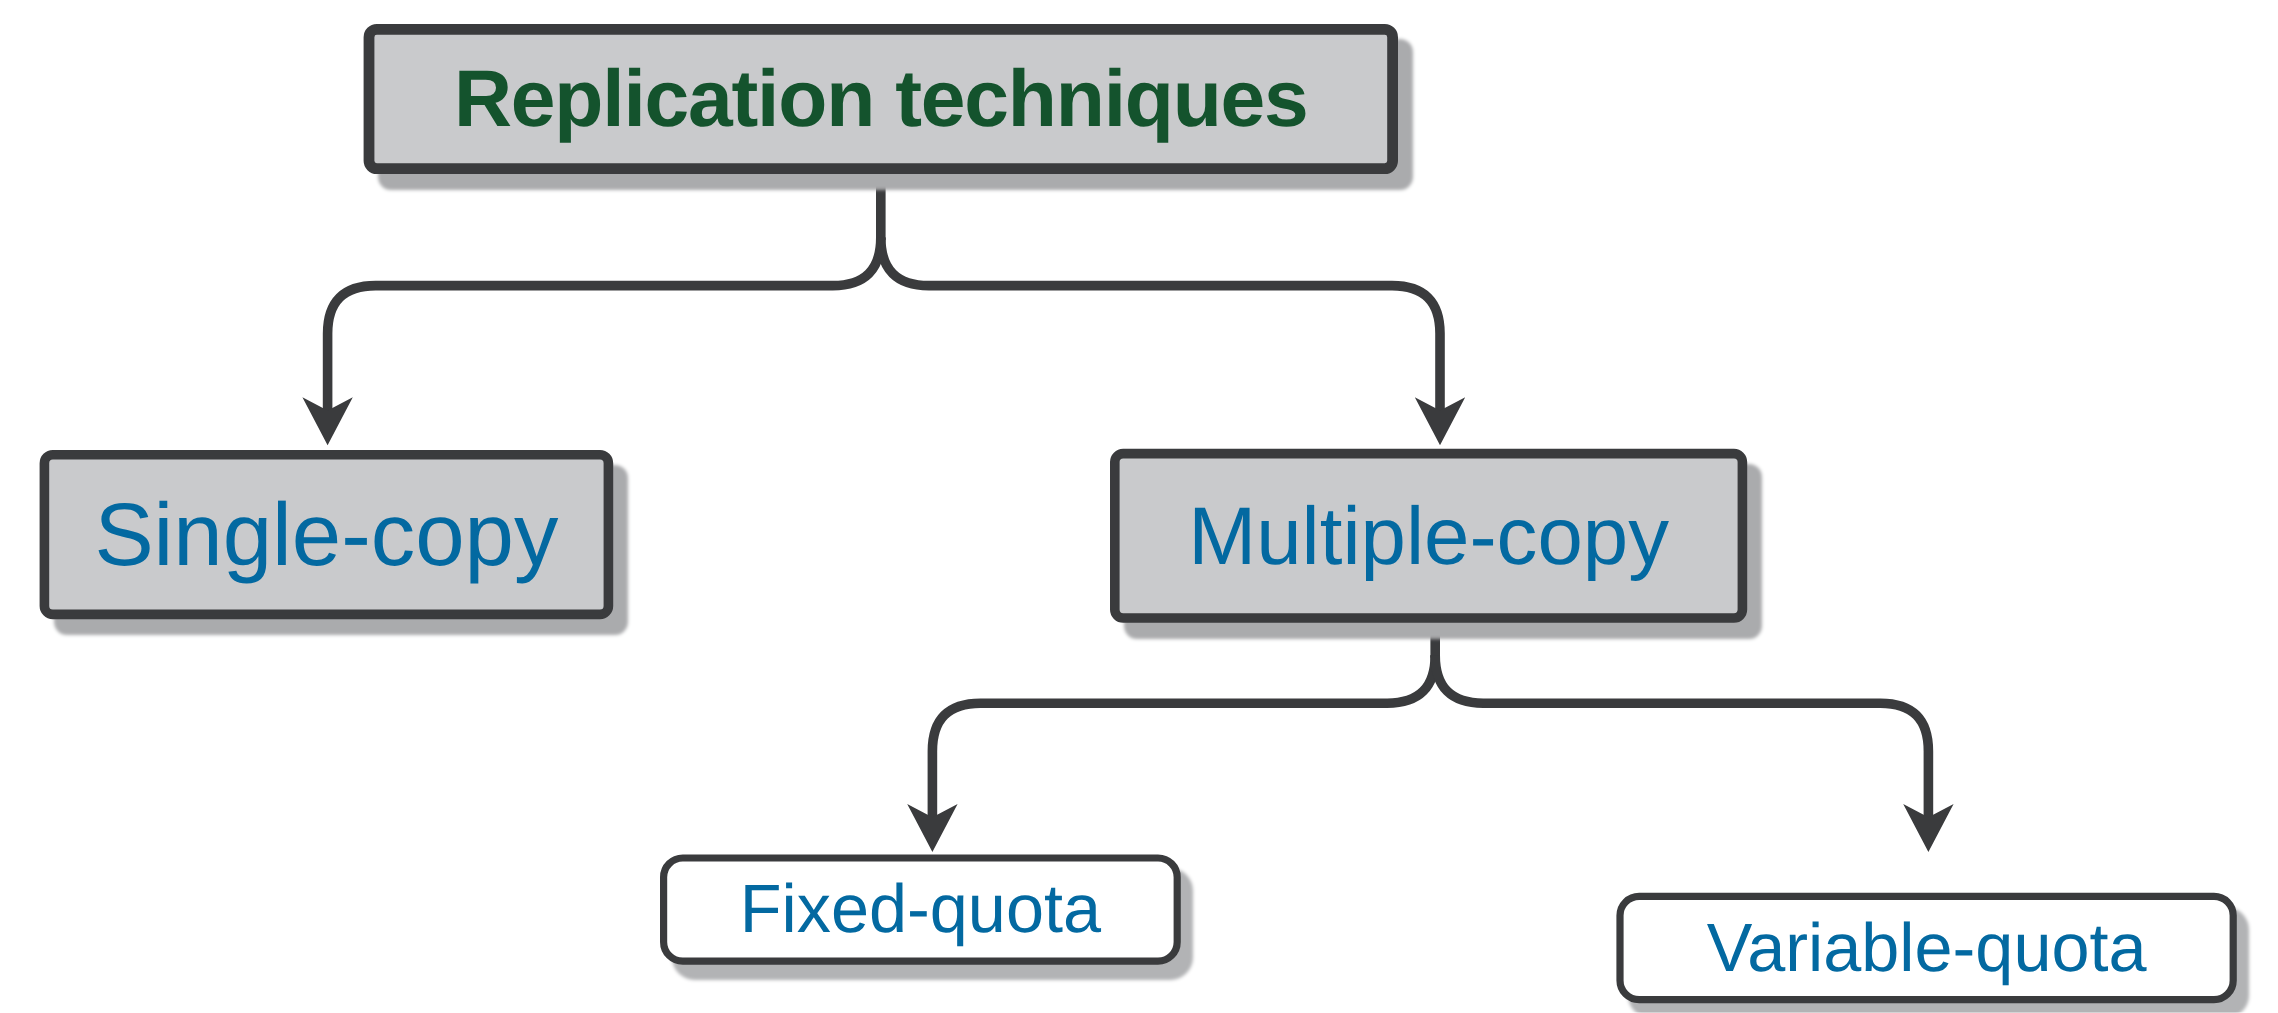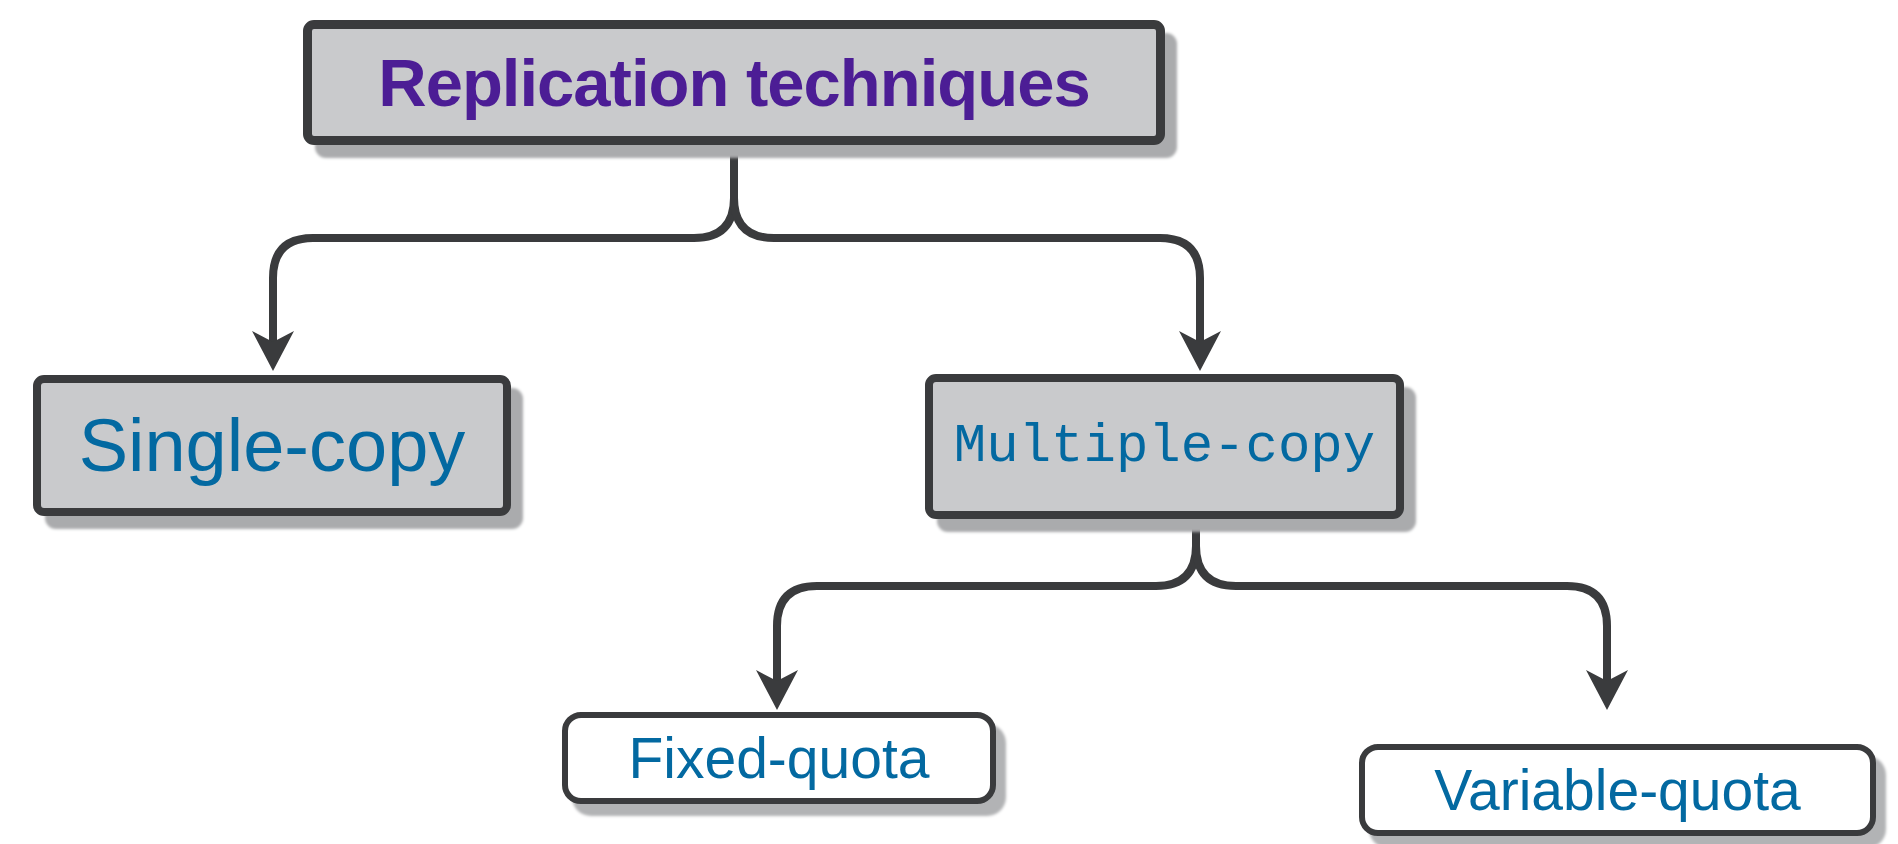--- a/index.html
+++ b/index.html
@@ -50,44 +50,42 @@
   }
   .node-root {
     left: 303px;
     top: 20px;
     width: 862px;
     height: 125px;
     border-width: 9px;
     font-size: 67px;
     font-weight: bold;
     letter-spacing: -1px;
-    color: #4c1d95;
+    color: #14532d;
   }
   .node-single {
     left: 33px;
     top: 375px;
     width: 478px;
     height: 141px;
     font-size: 74px;
   }
   .node-multiple {
     left: 925px;
     top: 374px;
-    width: 479px;
+    width: 531px;
     height: 145px;
-    font-size: 54px;
-    font-family: Liberation Mono, monospace;
+    font-size: 68px;
   }
   .node-white {
     background: #ffffff;
     border: 6px solid #3a3b3d;
     border-radius: 19px;
     box-shadow: 10px 12px 3px #b2b3b5;
     font-size: 57px;
-    margin-left: 12px;
   }
   .node-fixed {
     left: 550px;
     top: 712px;
     width: 434px;
     height: 92px;
   }
   .node-variable {
     left: 1347px;
     top: 744px;

